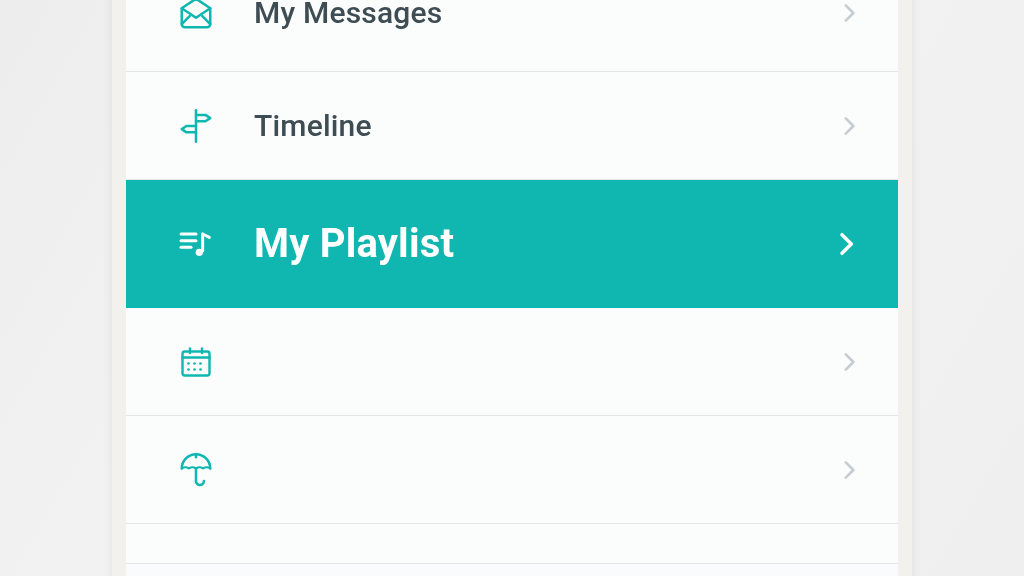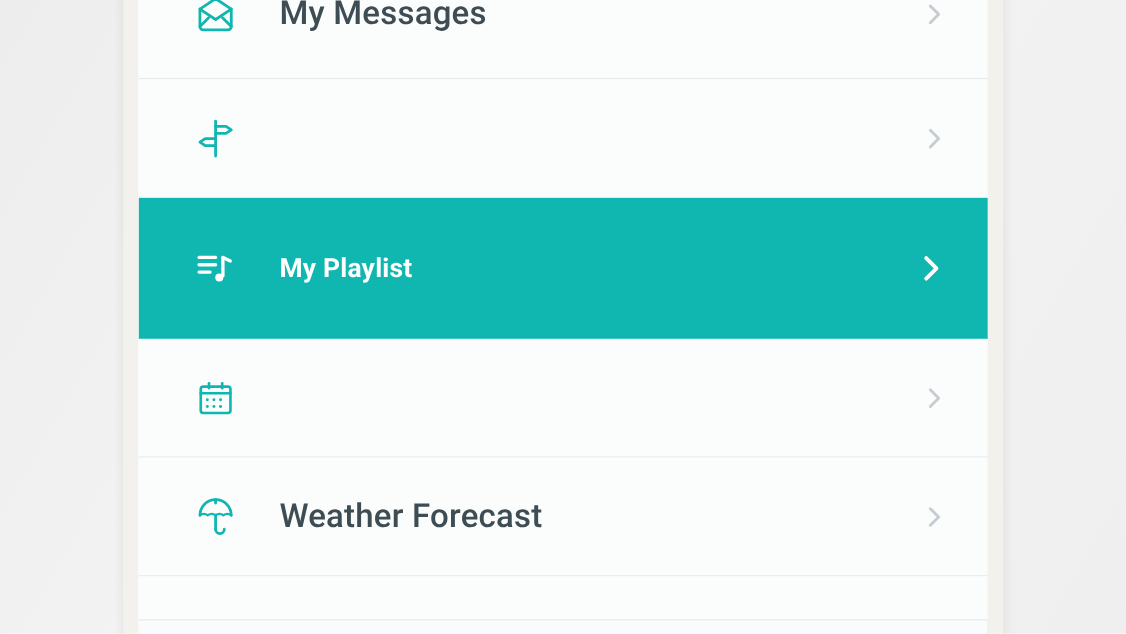--- a/index.html
+++ b/index.html
@@ -58,21 +58,21 @@
   .label {
     margin-left: 36px;
     font-size: 30px;
     font-weight: 500;
     color: #3e4c54;
     letter-spacing: 0.2px;
   }
   .menu-item.selected .label {
     color: #ffffff;
     font-weight: 700;
-    font-size: 24px;
+    font-size: 40px;
   }
   .spacer { flex: 1; }
   .chevron {
     color: #c6cdd2;
   }
   .menu-item.selected .chevron { color: #ffffff; }
   svg { display: block; }
 </style>
 </head>
 <body>
@@ -100,20 +100,21 @@
     </div>
 
     <div class="menu-item">
       <span class="icon-slot">
         <svg width="38" height="38" viewBox="0 0 24 24" fill="none" stroke="currentColor" stroke-width="1.6" stroke-linecap="round" stroke-linejoin="round">
           <line x1="12" y1="2" x2="12" y2="22"></line>
           <path d="M12 5h6l3 2-3 2h-6"></path>
           <path d="M12 12H6l-3 2 3 2h6"></path>
         </svg>
       </span>
+      <span class="label">Timeline</span>
       <span class="spacer"></span>
       <span class="chevron">
         <svg width="26" height="26" viewBox="0 0 24 24" fill="none" stroke="currentColor" stroke-width="2.4" stroke-linecap="round" stroke-linejoin="round">
             <polyline points="9 5 16 12 9 19"></polyline>
           </svg>
       </span>
     </div>
 
     <div class="menu-item selected">
       <span class="icon-slot">
@@ -161,21 +162,20 @@
     <div class="menu-item">
       <span class="icon-slot">
         <svg width="38" height="38" viewBox="0 0 24 24" fill="none" stroke="currentColor" stroke-width="1.6" stroke-linecap="round" stroke-linejoin="round">
           <path d="M3 11a9 9 0 0 1 18 0"></path>
           <path d="M3 11c1.5-1 3-1 4.5 0 1.5-1 3-1 4.5 0 1.5-1 3-1 4.5 0 1.5-1 3-1 4.5 0" stroke-width="1.3"></path>
           <line x1="12" y1="11" x2="12" y2="19"></line>
           <path d="M12 19a2.5 2.5 0 0 0 5 0"></path>
           <line x1="12" y1="2" x2="12" y2="4"></line>
         </svg>
       </span>
-      <span class="label">Weather Forecast</span>
       <span class="spacer"></span>
       <span class="chevron">
         <svg width="26" height="26" viewBox="0 0 24 24" fill="none" stroke="currentColor" stroke-width="2.4" stroke-linecap="round" stroke-linejoin="round">
             <polyline points="9 5 16 12 9 19"></polyline>
           </svg>
       </span>
     </div>
 
     <div class="menu-item" style="height:40px;"></div>
 

